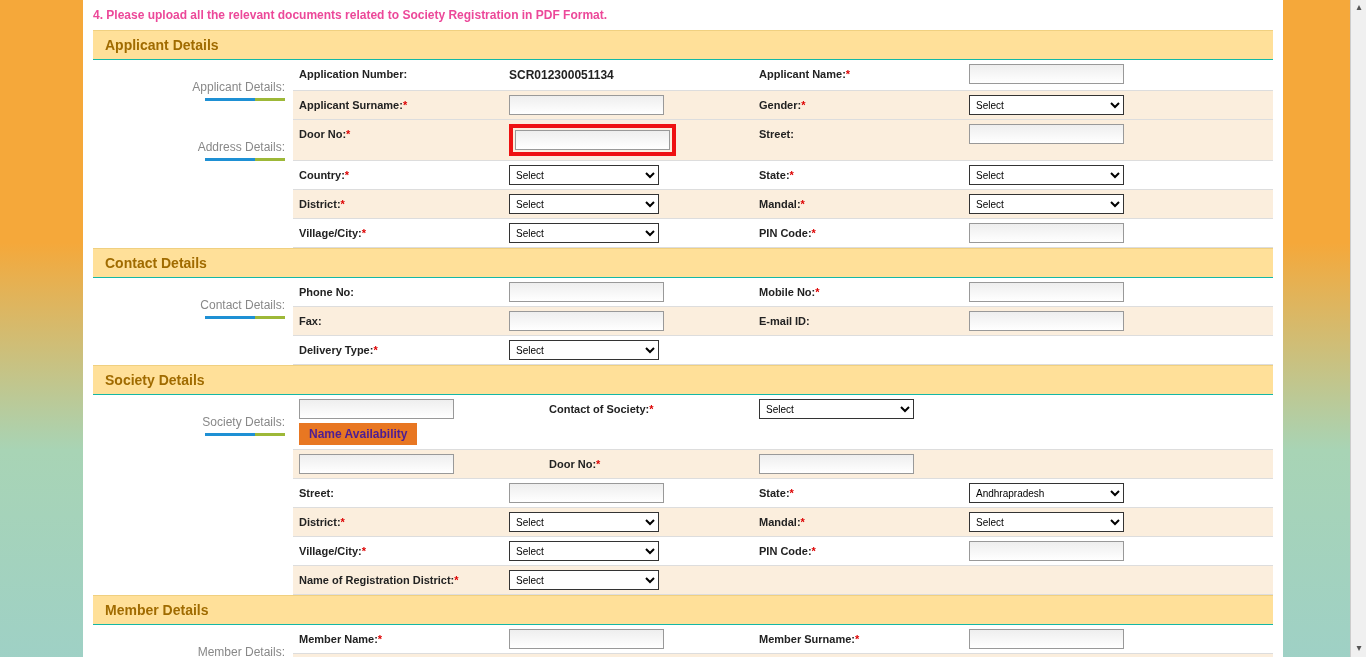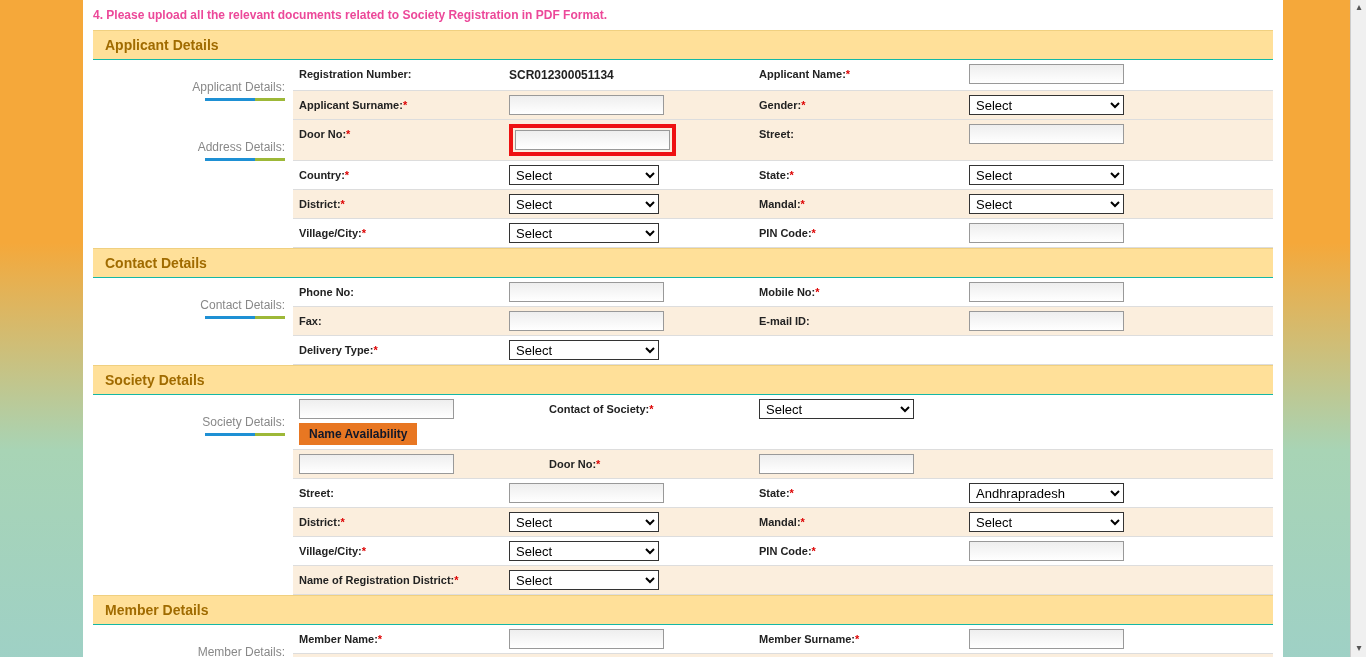--- a/index.html
+++ b/index.html
@@ -118,32 +118,32 @@
   border: 1px solid #999;
   background: linear-gradient(to bottom, #eee, #fff);
   padding: 1px 4px;
   font-size: 11px;
 }
 select {
   width: 155px;
   height: 20px;
   border: 1px solid #333;
   background: #fff;
-  font-size: 13px;
+  font-size: 10px;
   padding: 0 2px;
 }
 select.narrow { width: 150px; }
 .highlighted {
   border: 4px solid #e11 !important;
   padding: 2px;
 }
 .highlighted input { border: 1px solid #999; }
 .btn-orange {
   background: #e87722;
-  color: #0f172a;
+  color: #4c1d95;
   border: none;
   padding: 4px 10px;
   font-size: 12px;
   font-weight: bold;
   margin-top: 4px;
   cursor: pointer;
 }
 </style>
 </head>
 <body>
@@ -158,21 +158,21 @@
   <div class="instruction">4. Please upload all the relevant documents related to Society Registration in PDF Format.</div>
 
   <div class="section-header">Applicant Details</div>
   <div class="section-body">
     <div class="side-label">
       <span class="lbl">Applicant Details:</span><br>
       <span class="underline"><span class="blue"></span><span class="green"></span></span>
     </div>
     <div class="form-grid">
       <div class="form-row">
-        <div class="cell-label">Registration Number:</div>
+        <div class="cell-label">Application Number:</div>
         <div class="cell-input">
             <span class="value-text">SCR012300051134</span>
           </div>
         <div class="cell-label2"><span>Applicant Name:</span><span class="req">*</span></div>
         <div class="cell-input2"><input type="text" style=""></div>
       </div>
       <div class="form-row alt">
         <div class="cell-label"><span>Applicant Surname:</span><span class="req">*</span></div>
         <div class="cell-input">
             <input type="text" style="">

